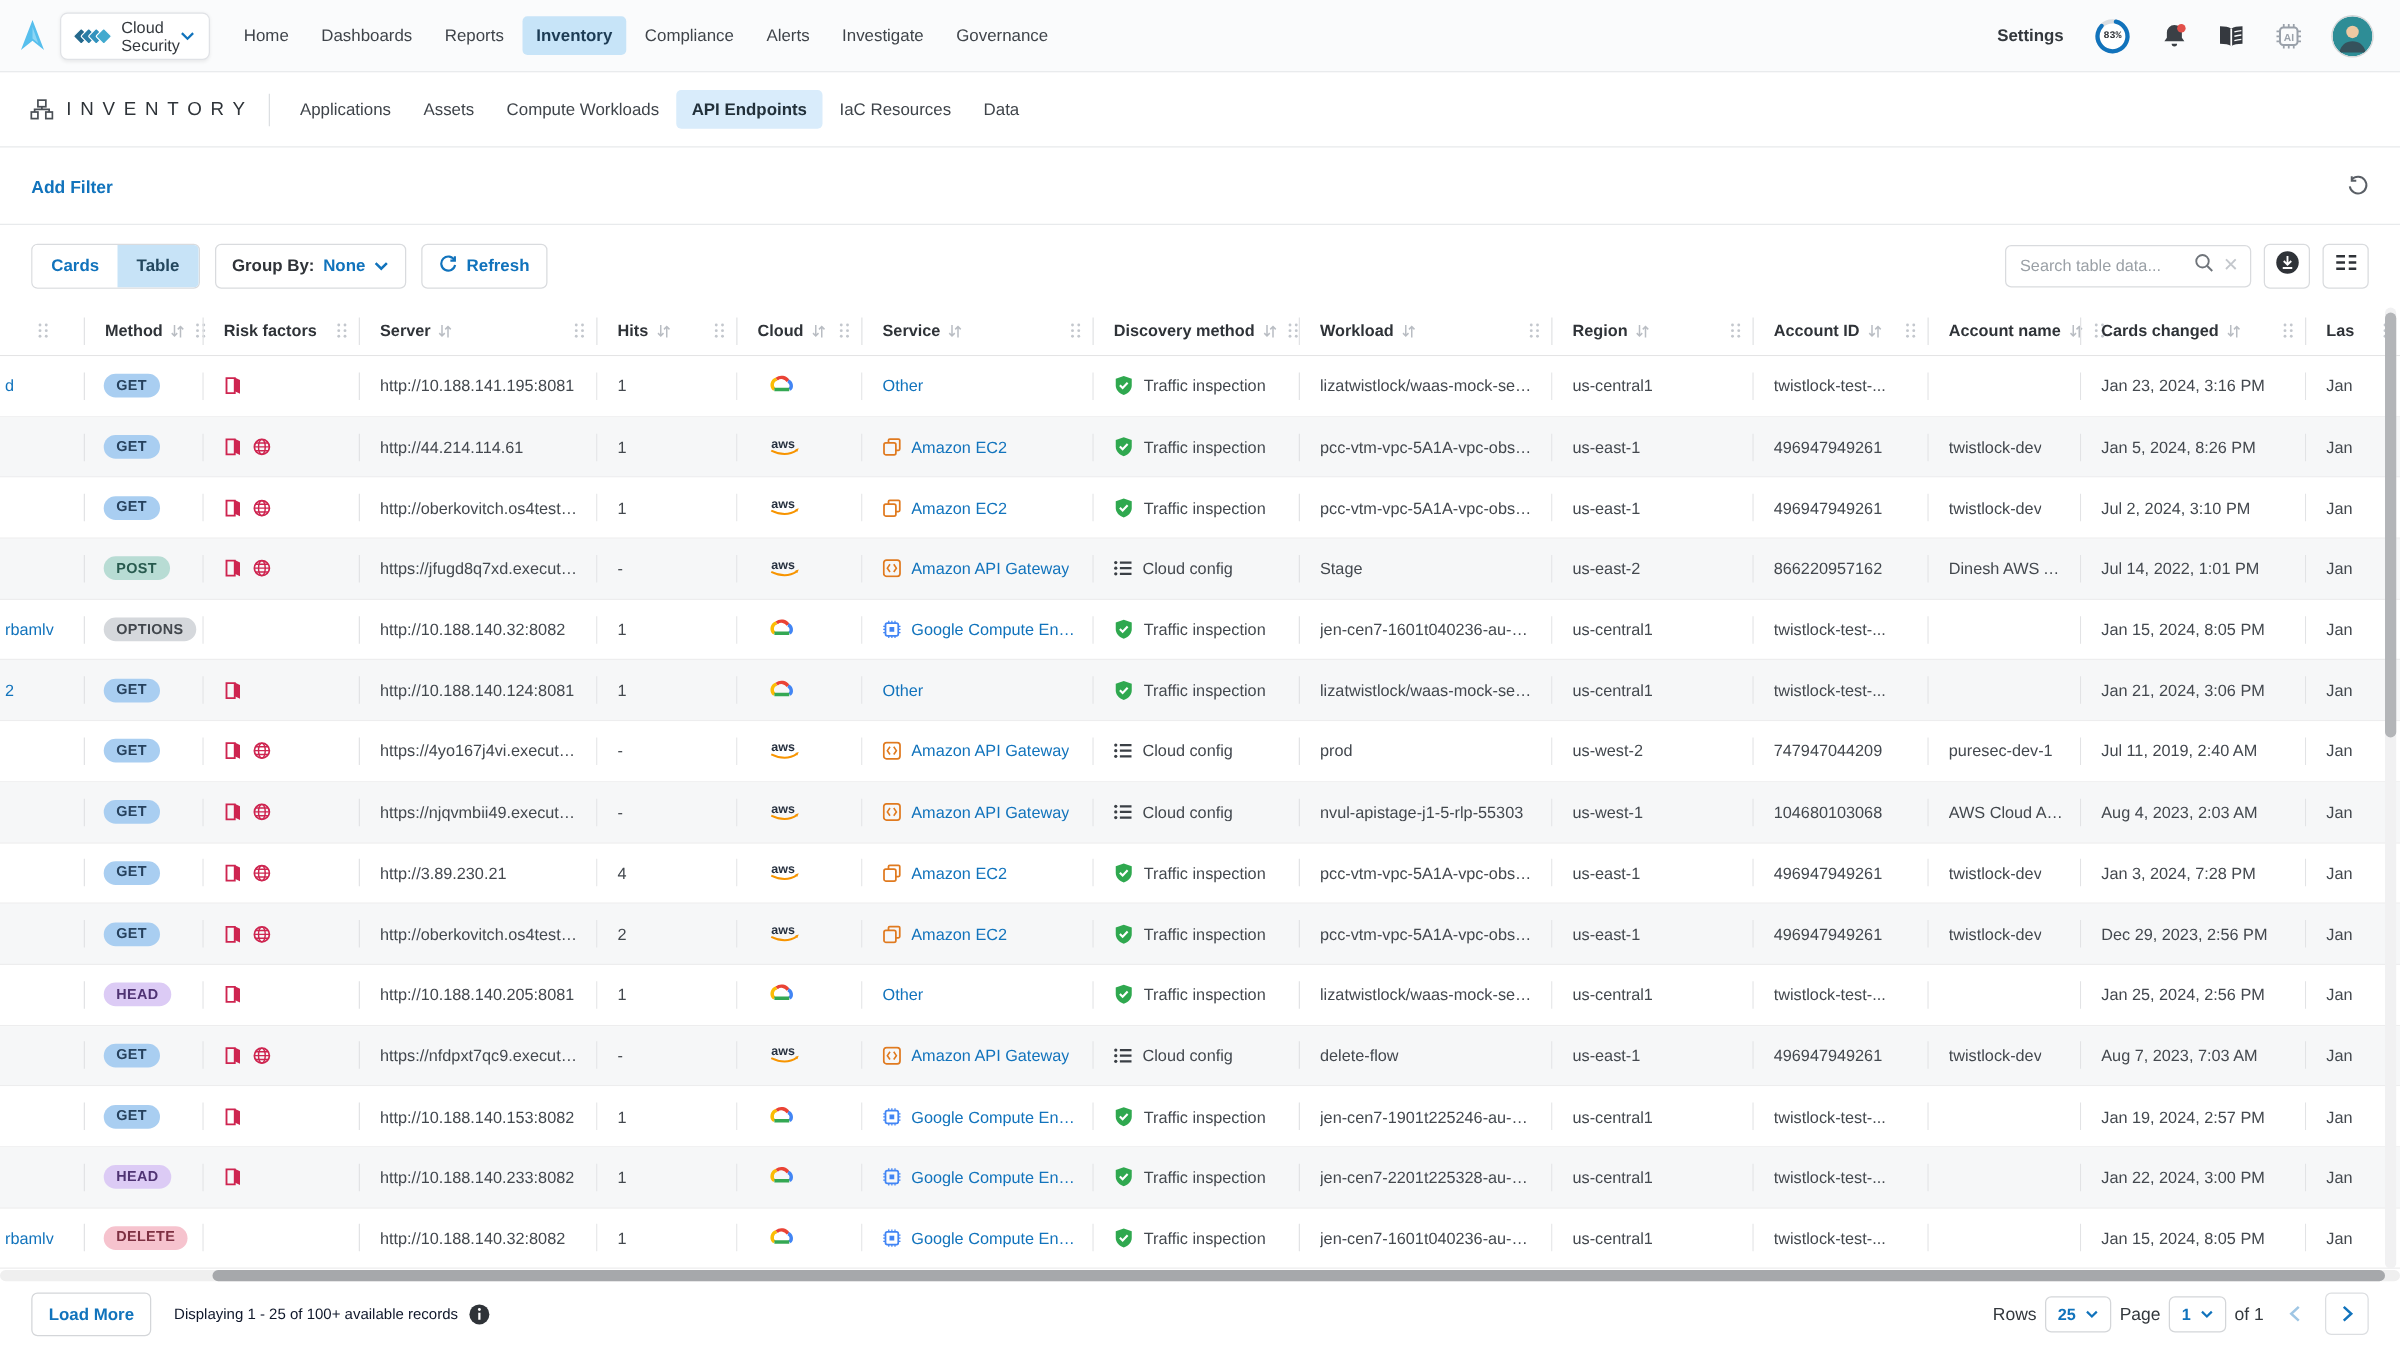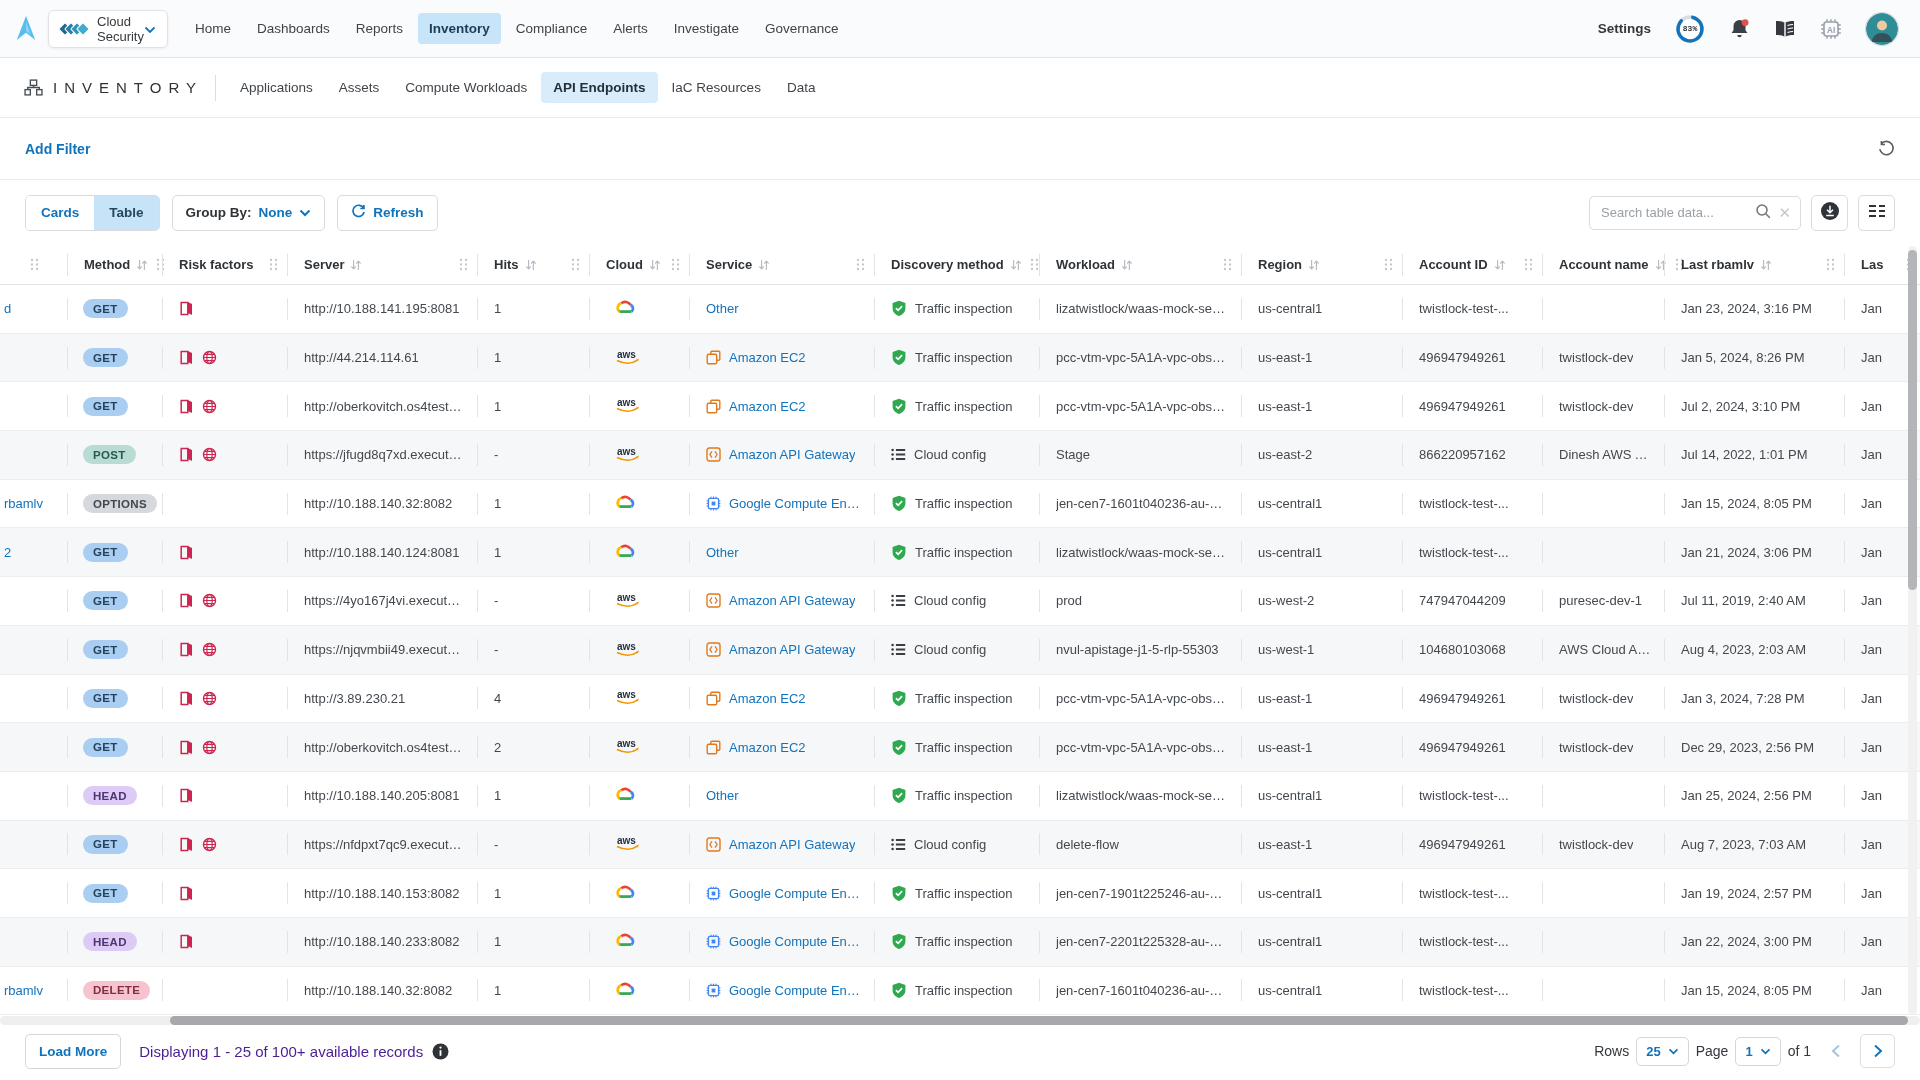--- a/index.html
+++ b/index.html
@@ -43,21 +43,21 @@
   
   .toolbar { height:65px; display:flex; align-items:center; padding:0 25px; gap:12px; }
   .segment { display:flex; border:1px solid #d9dbde; border-radius:5px; overflow:hidden; height:36px; }
   .segment .opt { padding:0 15px; display:flex; align-items:center; font-size:13.5px; color:#1173bc; font-weight:700; background:#fff; cursor:pointer; }
   .segment .opt.active { background:#c7e3f7; color:#24485f; }
   .btn { height:36px; border:1px solid #d9dbde; border-radius:5px; background:#fff; display:flex; align-items:center; padding:0 13px; gap:7px; font-size:13.5px; cursor:pointer; }
   .gb-label { font-weight:700; color:#2f3338; }
   .gb-value { color:#1173bc; font-weight:700; }
   .refresh-label { color:#1173bc; font-weight:700; }
   .toolbar-right { margin-left:auto; display:flex; align-items:center; gap:10px; }
-  .searchbox { width:212px; height:34px; border:1px solid #d9dbde; border-radius:5px; display:flex; align-items:center; padding:0 9px 0 11px; gap:7px; background:#fff; }
+  .searchbox { width:197px; height:34px; border:1px solid #d9dbde; border-radius:5px; display:flex; align-items:center; padding:0 9px 0 11px; gap:7px; background:#fff; }
   .searchbox input { border:none; outline:none; flex:1; min-width:0; font-size:13px; color:#4a4f55; font-family:"Liberation Sans",sans-serif; background:transparent; }
   .searchbox input::placeholder { color:#9aa0a6; }
   .clear-x { color:#c3c7cc; font-size:15px; cursor:pointer; line-height:1; }
   .iconbtn { width:37px; height:36px; border:1px solid #d9dbde; border-radius:5px; background:#fff; display:flex; align-items:center; justify-content:center; cursor:pointer; }
 
   
   .table-area { position:relative; width:1920px; }
   .thead { display:flex; height:40px; align-items:center; border-bottom:1px solid #e4e4e5; width:1925px; }
   .hcell { display:flex; align-items:center; height:100%; padding:0 10px 0 16px; position:relative; flex:none; }
   .hcell .hlabel { font-size:13px; font-weight:700; color:#2f3338; white-space:nowrap; }
@@ -90,21 +90,21 @@
 
   
   .hscroll { position:relative; height:9px; margin-top:1px; width:1920px; background:#efefef; border-radius:5px; }
   .hscroll .thumb { position:absolute; left:170px; right:12px; top:0; height:9px; background:#a6a8ab; border-radius:5px; cursor:grab; }
   .vscroll { position:absolute; top:246px; right:3px; width:9px; height:769px; background:#f1f1f2; border-radius:5px; }
   .vscroll .thumb { position:absolute; top:4px; width:9px; height:340px; background:#b3b5b8; border-radius:5px; cursor:grab; }
 
   
   .footerbar { height:52px; display:flex; align-items:center; padding:0 25px; }
   .load-more { border:1px solid #d4d6d9; border-radius:5px; background:#fff; color:#1173bc; font-size:13.5px; font-weight:700; padding:9px 13px; cursor:pointer; font-family:"Liberation Sans",sans-serif; }
-  .summary { margin-left:18px; font-size:15px; color:#4c1d95; }
+  .summary { margin-left:18px; font-size:12px; color:#0f172a; }
   .info-wrap { margin-left:9px; display:flex; cursor:pointer; }
   .pager { margin-left:auto; display:flex; align-items:center; gap:7px; font-size:14px; color:#33383d; }
   .mini-select { border:1px solid #d4d6d9; border-radius:5px; background:#fff; padding:6px 9px; display:flex; align-items:center; gap:7px; color:#1173bc; font-weight:700; font-size:13px; cursor:pointer; }
   .page-btn { width:35px; height:34px; border:1px solid #dcdee1; border-radius:5px; background:#fff; display:flex; align-items:center; justify-content:center; cursor:pointer; }
   .page-btn.prev { border-color:transparent; color:#9fc6e4; }
   .page-btn.next { color:#1173bc; }
 </style>
 </head>
 <body>
 
@@ -485,21 +485,21 @@
               <circle cx="7" cy="2" r="1.15"></circle>
               <circle cx="2" cy="6.5" r="1.15"></circle>
               <circle cx="7" cy="6.5" r="1.15"></circle>
               <circle cx="2" cy="11" r="1.15"></circle>
               <circle cx="7" cy="11" r="1.15"></circle>
             </g>
           </svg>
         </span>
       </div>
       <div class="hcell c12" style="width: 180px;">
-        <span class="hlabel">Last rbamlv</span>
+        <span class="hlabel">Cards changed</span>
         <span class="sorticon">
           <svg width="12" height="12" viewBox="0 0 12 12">
             <path d="M3.6 1v8.6M1.4 7.5l2.2 2.3 2.2-2.3" fill="none" stroke="#b9bdc3" stroke-width="1.2"></path>
             <path d="M8.4 11V2.4M6.2 4.5L8.4 2.2l2.2 2.3" fill="none" stroke="#b9bdc3" stroke-width="1.2"></path>
           </svg>
         </span>
         <span class="draghandle">
           <svg width="9" height="13" viewBox="0 0 9 13">
             <g fill="#c3c7cd">
               <circle cx="2" cy="2" r="1.15"></circle>

